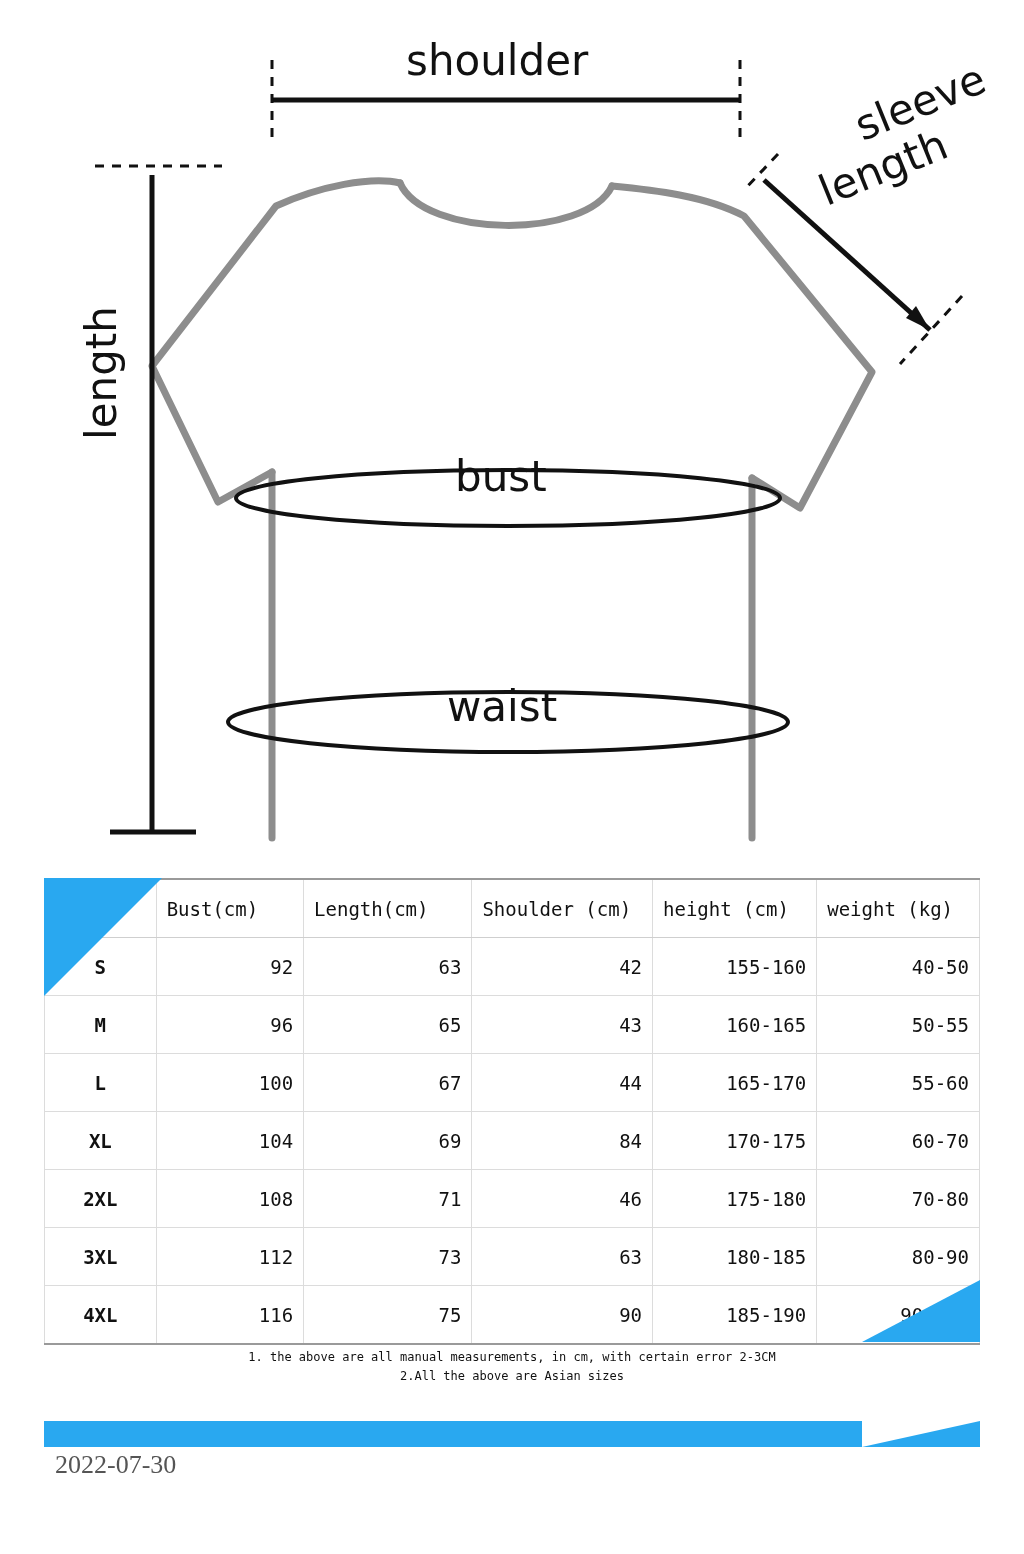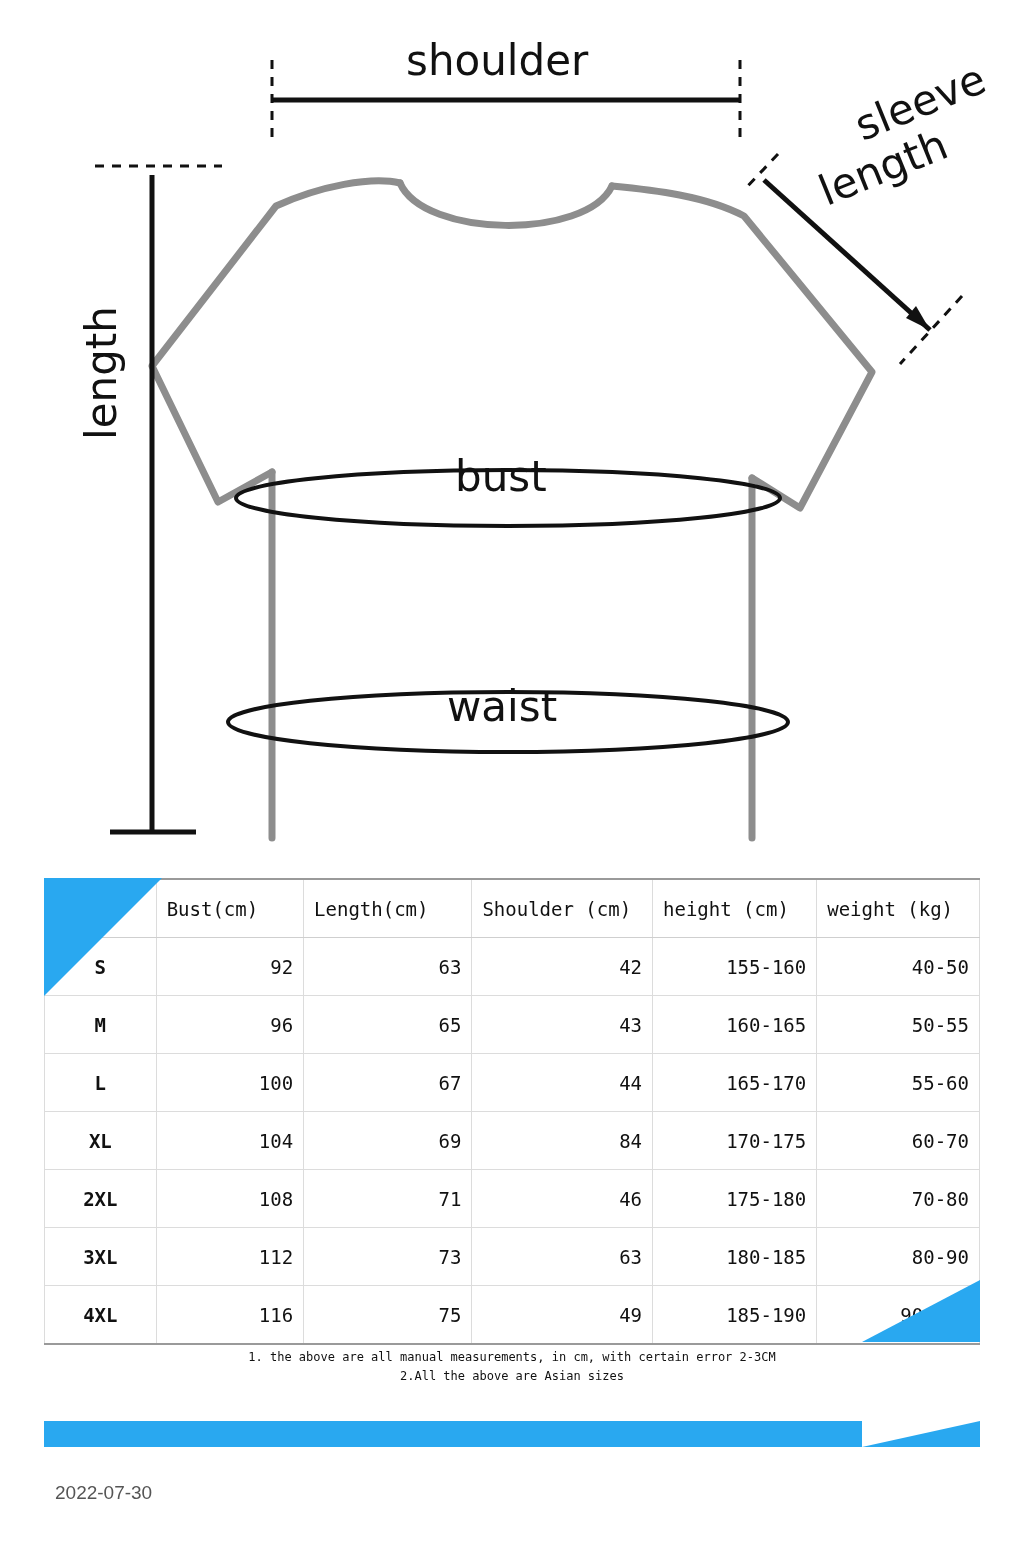--- a/index.html
+++ b/index.html
@@ -132,23 +132,23 @@
     top: 1421px;
     width: 0; height: 0;
     border-top: 26px solid #ffffff;
     border-right: 118px solid transparent;
   }
 
   
   #footer-date {
     position: absolute;
     left: 55px;
-    top: 1482px;
-    font-family: Liberation Sans, sans-serif;
-    font-size: 19px;
+    top: 1450px;
+    font-family: Liberation Serif, serif;
+    font-size: 26px;
     color: #555;
   }
 </style>
 </head>
 <body>
 
 <div id="diagram-area">
 
   <svg id="diagram-svg" width="1024" height="860" viewBox="0 0 1024 860">
 
@@ -264,21 +264,21 @@
         <td>112</td>
         <td>73</td>
         <td>63</td>
         <td>180-185</td>
         <td>80-90</td>
       </tr>
       <tr>
         <td class="size-cell">4XL</td>
         <td>116</td>
         <td>75</td>
-        <td>49</td>
+        <td>90</td>
         <td>185-190</td>
         <td>90-100</td>
       </tr>
     </tbody>
   </table>
 </div>
 
 <div class="tri" id="tri-topleft"></div>
 <div class="tri" id="tri-bottomright"></div>
 

